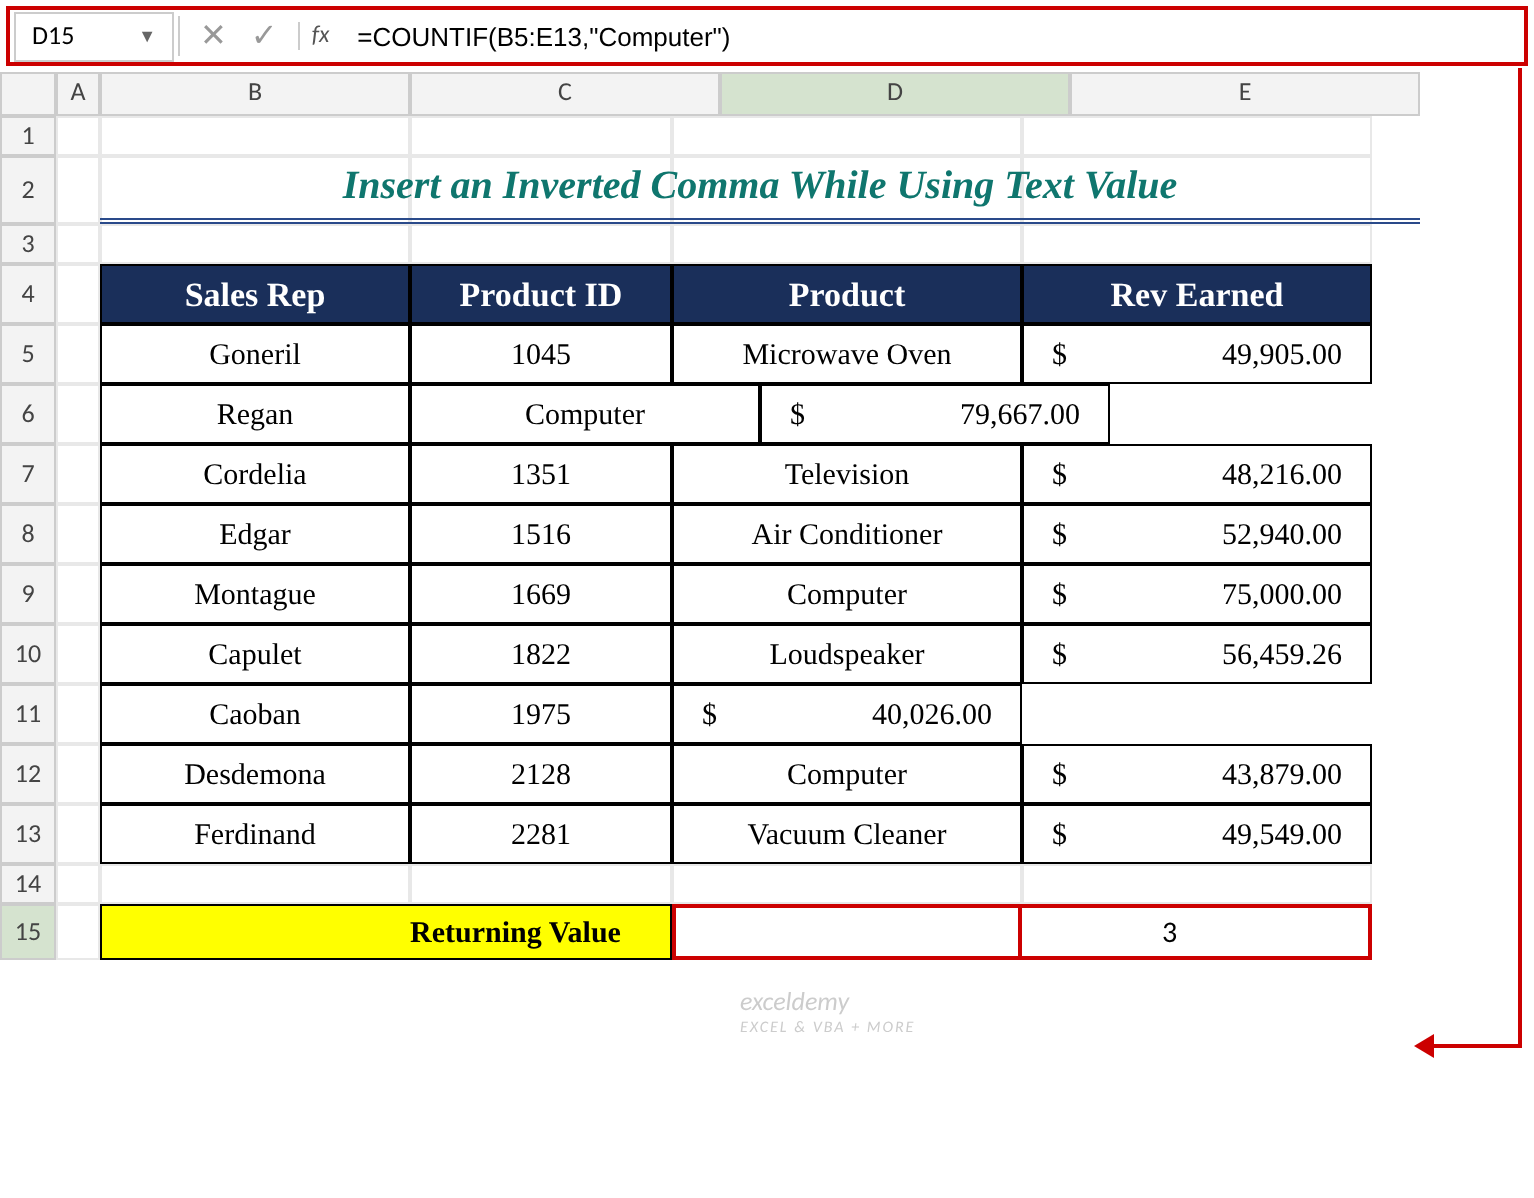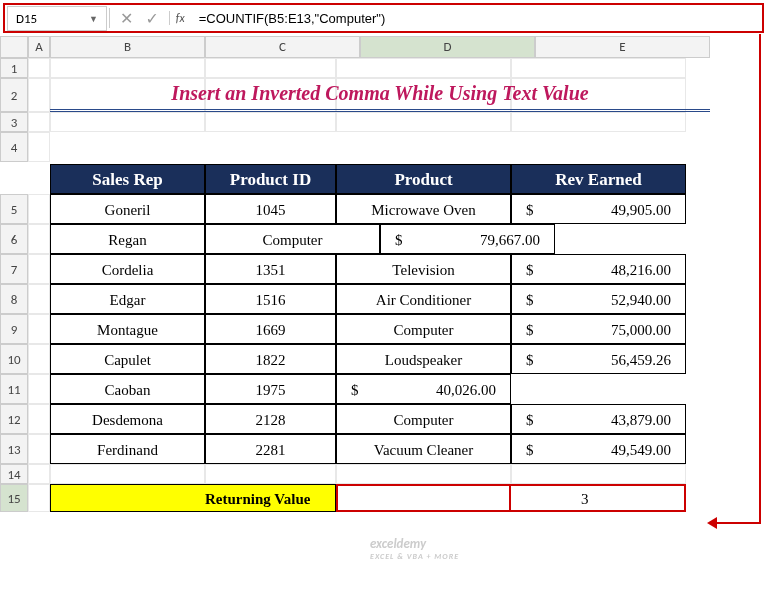--- a/index.html
+++ b/index.html
@@ -1,20 +1,20 @@
 <!DOCTYPE html>
 <html><head>
 <meta charset="utf-8">
 <style>
 * { box-sizing: border-box; margin: 0; padding: 0; }
 body { font-family: Calibri, Arial, sans-serif; background: #fff; width: 767px; height: 599px; position: relative; overflow: hidden; }
 
 
 .formula-bar { display: flex; align-items: center; height: 30px; border: 2px solid #c00; margin: 3px; background: #fff; }
-.name-box { width: 100px; border: 1px solid #ccc; padding: 4px 8px; font-size: 13px; margin: 2px; display: flex; align-items: center; justify-content: space-between; }
+.name-box { width: 80px; border: 1px solid #ccc; padding: 4px 8px; font-size: 13px; margin: 2px; display: flex; align-items: center; justify-content: space-between; }
 .name-box-arrow { color: #666; font-size: 9px; }
 .fb-icons { display: flex; align-items: center; gap: 12px; padding: 0 10px; color: #999; }
 .fb-divider { width: 1px; height: 20px; background: #ccc; }
 .fx-label { font-style: italic; font-size: 12px; color: #555; padding: 0 6px; border-left: 1px solid #ccc; }
 .formula-input { flex: 1; padding: 4px 8px; font-size: 13px; border: none; outline: none; }
 
 
 .grid-wrapper { position: relative; margin-top: 2px; }
 .col-headers { display: flex; background: #fff; }
 .corner { width: 28px; height: 22px; border: 1px solid #ccc; background: #f3f3f3; }
@@ -34,46 +34,46 @@
 .cell.B { width: 155px; }
 .cell.C { width: 131px; }
 .cell.D { width: 175px; }
 .cell.E { width: 175px; }
 
 .r1 .cell { height: 20px; }
 .r2 .cell { height: 34px; }
 .r3 .cell { height: 20px; }
 .r4 .cell, .r5 .cell, .r6 .cell, .r7 .cell, .r8 .cell, .r9 .cell, .r10 .cell, .r11 .cell, .r12 .cell, .r13 .cell { height: 30px; }
 .r14 .cell { height: 20px; }
-.r15 .cell { height: 28px; font-family: Liberation Serif, serif; }
+.r15 .cell { height: 28px; }
 
 .r4 .row-h, .r5 .row-h, .r6 .row-h, .r7 .row-h, .r8 .row-h, .r9 .row-h, .r10 .row-h, .r11 .row-h, .r12 .row-h, .r13 .row-h { height: 30px; }
 .r1 .row-h { height: 20px; }
 .r2 .row-h { height: 34px; }
 .r3 .row-h { height: 20px; }
 .r14 .row-h { height: 20px; }
 .r15 .row-h { height: 28px; text-align: right; }
 
 
-.title-cell { position: absolute; left: 50px; top: 42px; width: 660px; height: 34px; font-family: Georgia, serif; font-weight: bold; font-style: italic; font-size: 20px; color: #be185d; text-align: center; line-height: 30px; border-bottom: 3px double #2a4a8a; }
-
-
-.thead { background: #1a2f5a; color: #fff; font-family: Georgia, serif; font-size: 17px; text-align: center; line-height: 30px; border: 1px solid #000; font-weight: bold; margin-top: 32px; }
+.title-cell { position: absolute; left: 50px; top: 42px; width: 660px; height: 34px; font-family: Georgia, serif; font-weight: bold; font-style: italic; font-size: 20px; color: #0f766e; text-align: center; line-height: 30px; border-bottom: 3px double #2a4a8a; }
+
+
+.thead { background: #1a2f5a; color: #fff; font-family: Georgia, serif; font-size: 17px; text-align: center; line-height: 30px; border: 1px solid #000; font-weight: bold; }
 
 
 .tdata { font-family: Georgia, serif; font-size: 15px; text-align: center; line-height: 30px; border: 1px solid #000; background: #fff; }
 .tdata.money { text-align: right; padding-right: 14px; }
 .tdata.money::before { content: "$"; float: left; margin-left: 14px; }
 
 
 .ret-label { background: #ffff00; font-family: Georgia, serif; font-weight: bold; font-size: 15px; text-align: center; line-height: 28px; border: 1px solid #000; }
 .ret-val { border: 2px solid #c00; text-align: center; line-height: 26px; font-size: 15px; }
 
 
-.watermark { position: absolute; left: 370px; top: 536px; font-size: 13px; color: #ccc; font-style: italic; font-weight: bold; }
+.watermark { position: absolute; left: 370px; top: 494px; font-size: 13px; color: #ccc; font-style: italic; }
 .watermark small { font-size: 8px; display: block; letter-spacing: 1px; }
 
 
 .arrow-vert { position: absolute; right: 6px; top: 34px; width: 2px; height: 490px; background: #c00; }
 .arrow-horz { position: absolute; right: 6px; top: 522px; width: 48px; height: 2px; background: #c00; }
 .arrow-head { position: absolute; right: 50px; top: 517px; width: 0; height: 0; border-top: 6px solid transparent; border-bottom: 6px solid transparent; border-right: 10px solid #c00; }
 </style>
 </head>
 <body>
 

